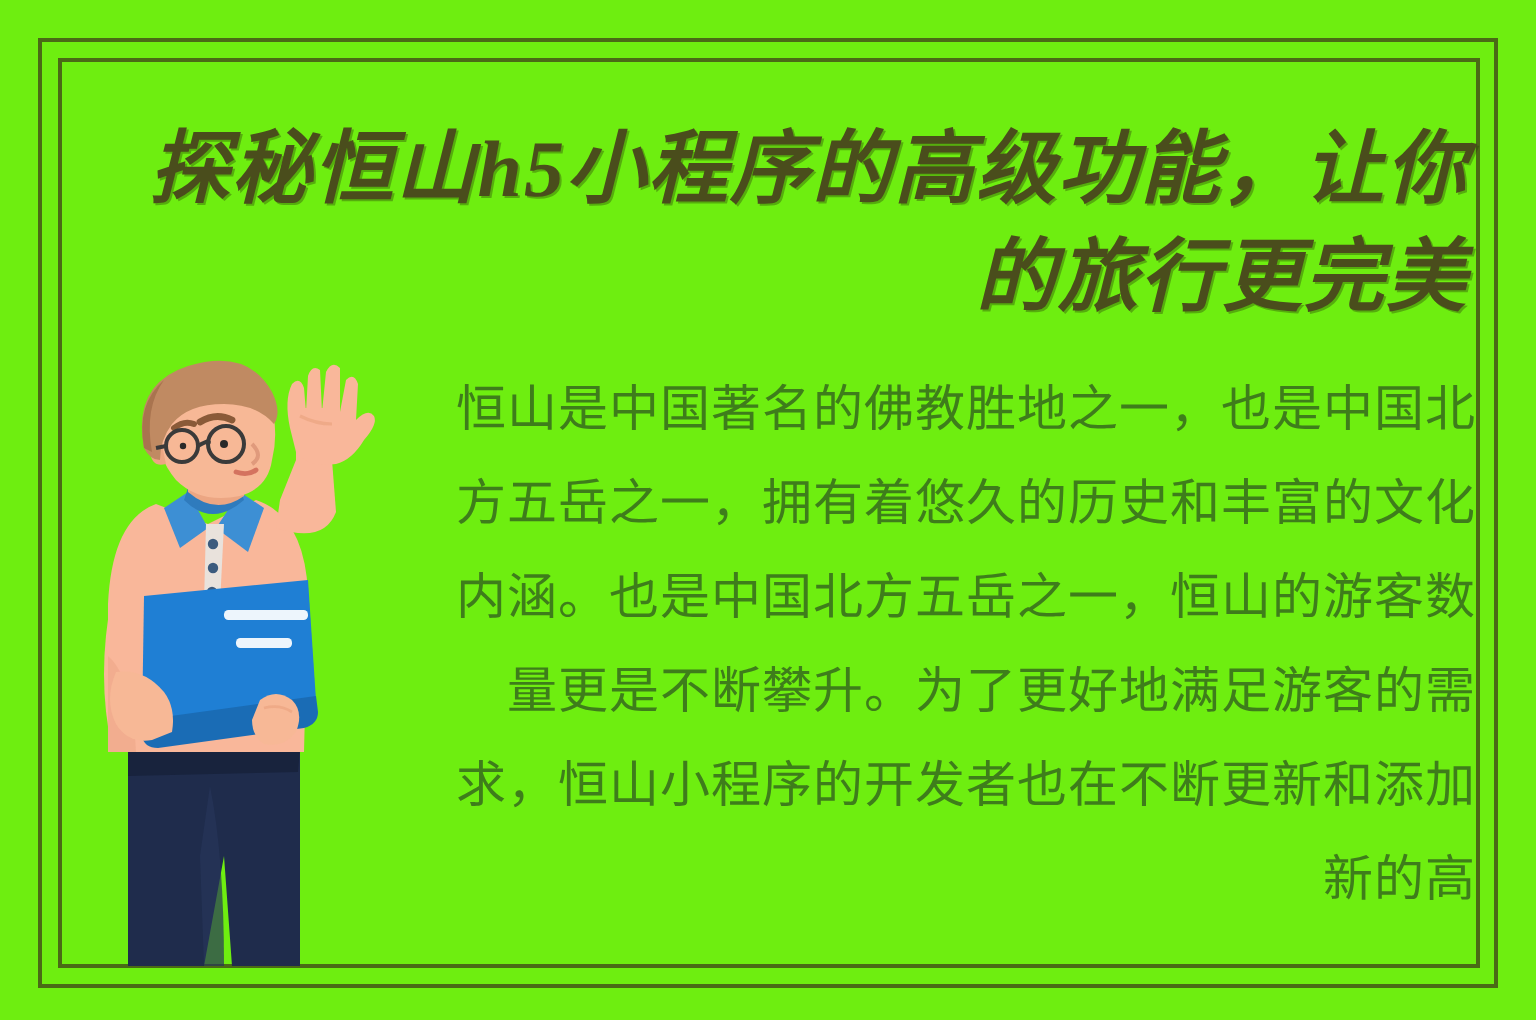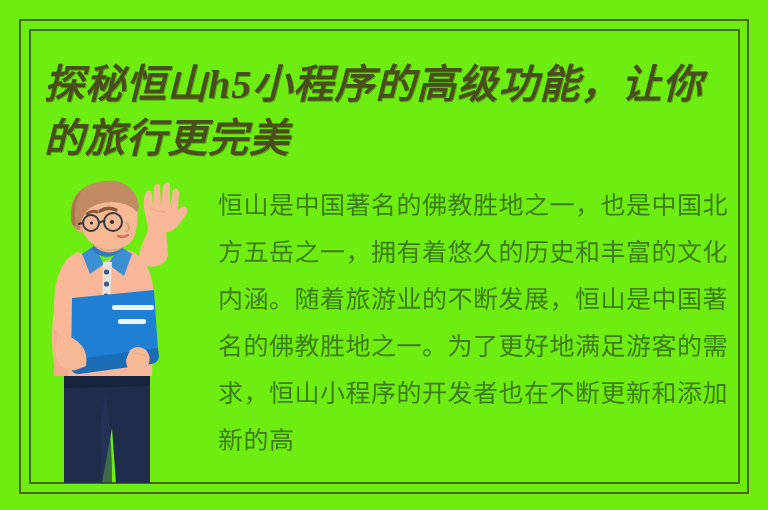--- a/index.html
+++ b/index.html
@@ -37,20 +37,21 @@
     pointer-events: none;
   }
 
   
   .poster {
     position: absolute;
     left: 0;
     top: 0;
     width: 768px;
     height: 376px;
+    text-align: right;
   }
 
   
   .headline {
     position: absolute;
     left: 44px;
     top: 58px;
     width: 690px;
     color: #4a4d1c;
     font-family: "Liberation Serif", "DejaVu Serif", serif;
@@ -168,15 +169,15 @@
 
       <path d="M16 158 Q10 172 16 184 Q22 194 34 192 L44 188
                Q46 176 40 168 Q30 156 16 158 Z" fill="#f7b896"></path>
 
       <path d="M88 172 Q96 166 104 172 Q110 178 106 188
                Q100 196 90 194 Q84 190 84 182 Z" fill="#f7b896"></path>
       <path d="M90 176 Q98 174 104 178" stroke="#eca683" stroke-width="1.4" fill="none" opacity="0.8"></path>
     </svg>
   </div>
 
-  <div class="body-copy" style="color: rgb(62, 125, 27);">恒山是中国著名的佛教胜地之一，也是中国北方五岳之一，拥有着悠久的历史和丰富的文化内涵。随着旅游业的不断发展，恒山是中国著名的佛教胜地之一。为了更好地满足游客的需求，恒山小程序的开发者也在不断更新和添加新的高</div>
+  <div class="body-copy" style="color: rgb(62, 125, 27);">恒山是中国著名的佛教胜地之一，也是中国北方五岳之一，拥有着悠久的历史和丰富的文化内涵。也是中国北方五岳之一，恒山的游客数量更是不断攀升。为了更好地满足游客的需求，恒山小程序的开发者也在不断更新和添加新的高</div>
 
 </div>
 
 </body></html>

